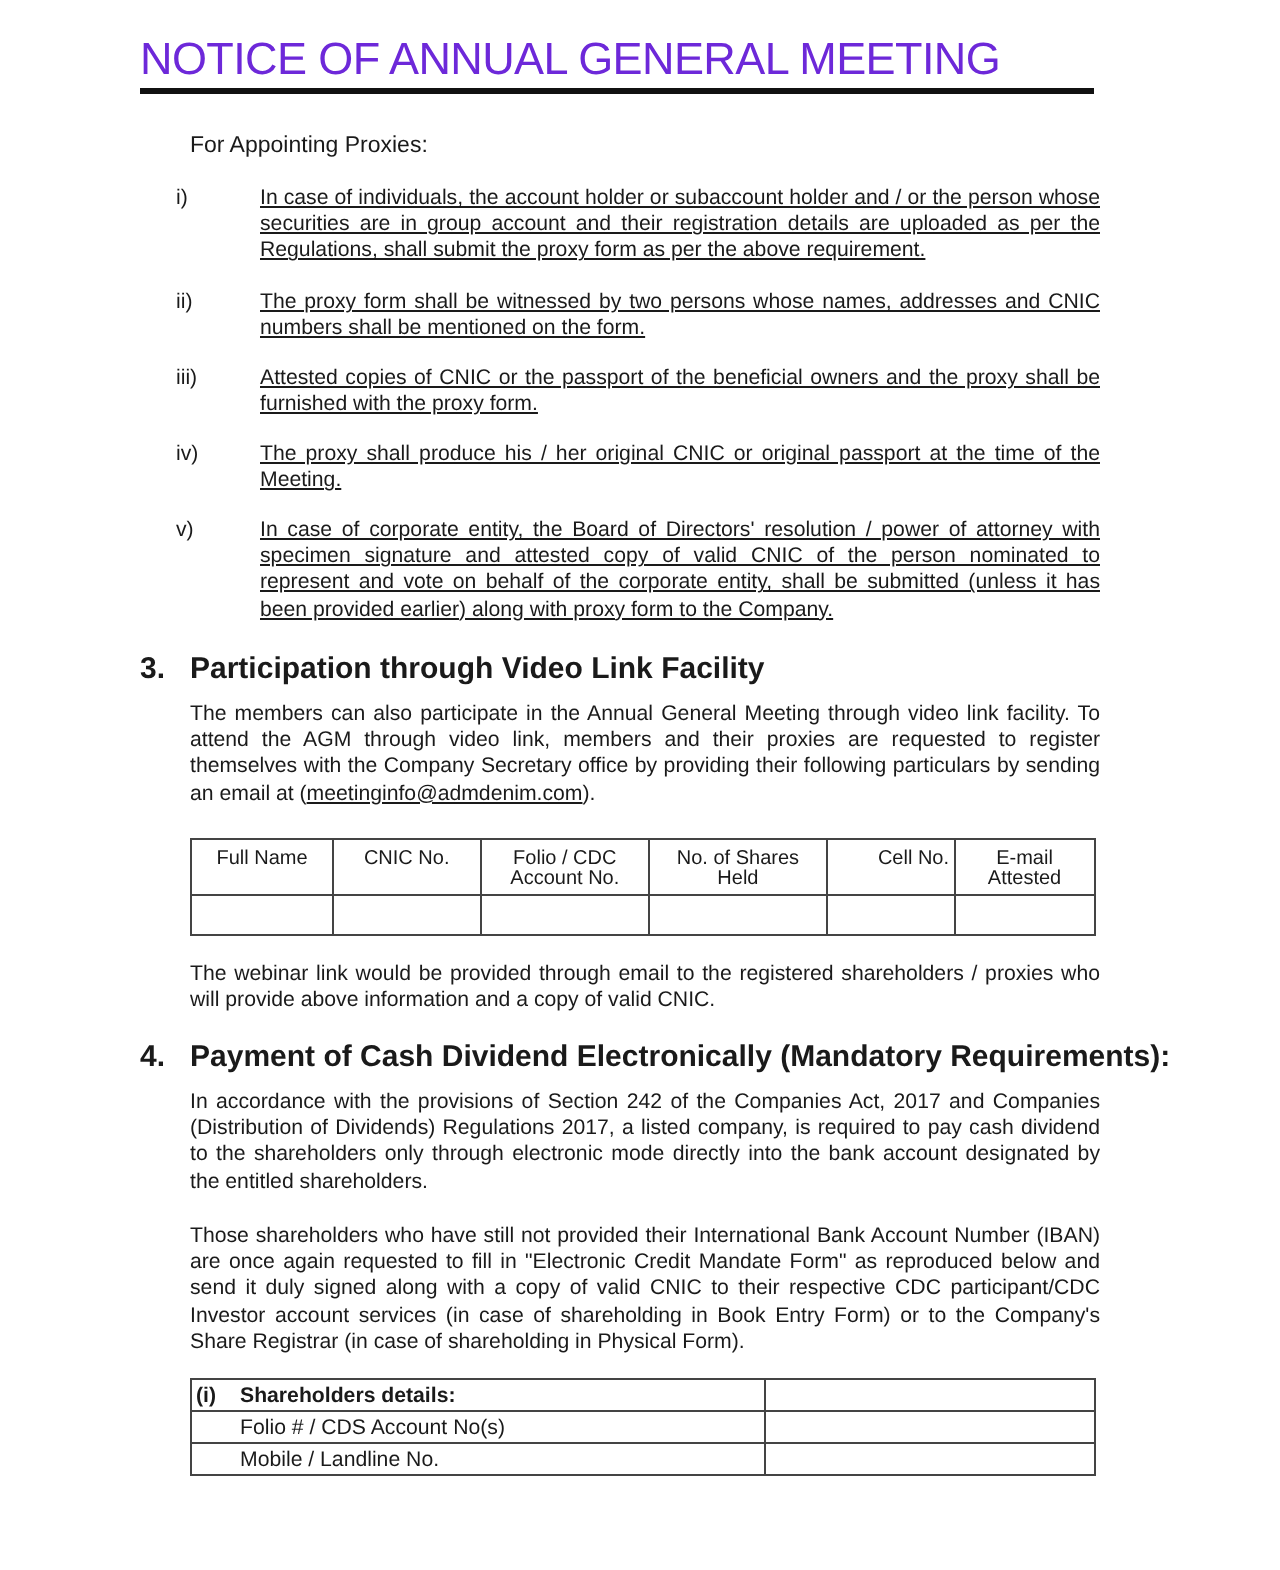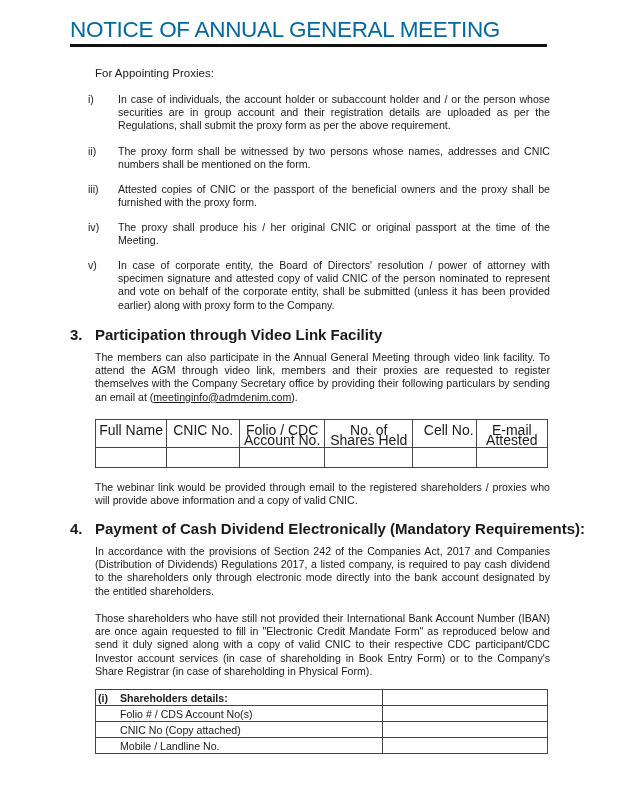--- a/index.html
+++ b/index.html
@@ -1,29 +1,29 @@
 <!DOCTYPE html>
 <html><head>
 <meta charset="utf-8">
 <style>
   html, body { margin: 0; padding: 0; background: #ffffff; }
   body { width: 640px; height: 785px; position: relative; overflow: hidden; font-family: "Liberation Sans", sans-serif; color: #1a1a1a; }
-  .title { position: absolute; left: 70px; top: 17px; font-size: 22.5px; letter-spacing: -0.3px; color: #0369a1; white-space: nowrap; }
+  .title { position: absolute; left: 70px; top: 17px; font-size: 22.5px; letter-spacing: -0.3px; color: #6d28d9; white-space: nowrap; }
   .title-rule { position: absolute; left: 70px; top: 44px; width: 477px; height: 3px; background: #111; }
   .sub { position: absolute; left: 95px; top: 67px; font-size: 11.5px; font-weight: normal; }
   .item { position: absolute; left: 88px; width: 462px; font-size: 10.6px; line-height: 13.2px; }
   .item .num { position: absolute; left: 0; top: 0; }
-  .item .txt { margin-left: 30px; text-align: justify; }
+  .item .txt { margin-left: 42px; text-align: justify; text-decoration: underline; }
   .sec-head { position: absolute; left: 70px; font-size: 15px; font-weight: bold; }
   .sec-head .snum { display: inline-block; width: 25px; }
   .para { position: absolute; left: 95px; width: 455px; font-size: 10.6px; line-height: 13.2px; text-align: justify; }
   .link { text-decoration: underline; }
   table { border-collapse: collapse; position: absolute; }
   .vtable { left: 95px; top: 419px; width: 453px; }
-  .vtable th { border: 1.2px solid #444; font-size: 14px; font-weight: normal; text-align: center; vertical-align: top; padding: 5px 2px 0 2px; height: 22px; line-height: 10px; }
+  .vtable th { border: 1.2px solid #444; font-size: 10px; font-weight: normal; text-align: center; vertical-align: top; padding: 5px 2px 0 2px; height: 22px; line-height: 10px; }
   .vtable td { border: 1.2px solid #444; height: 17px; }
   .stable { left: 95px; top: 689px; width: 453px; }
   .stable td { border: 1.2px solid #444; font-size: 10.6px; height: 15px; padding: 0; line-height: 14px; }
   .stable td.lbl { width: 262px; padding-left: 24px; position: relative; }
   .stable td.lbl .rn { position: absolute; left: 2px; top: 1px; font-weight: bold; }
   .stable td.bold { font-weight: bold; }
 </style>
 </head>
 <body>
 
@@ -91,21 +91,17 @@
   <tbody>
       <tr>
     <td class="lbl bold"><span class="rn">(i)</span><span>Shareholders details:</span></td>
     <td></td>
   </tr>
   <tr>
     <td class="lbl">Folio # / CDS Account No(s)</td>
     <td></td>
   </tr>
   <tr>
-    <td class="lbl">CNIC No (Copy attached)</td>
-    <td></td>
-  </tr>
-  <tr>
     <td class="lbl">Mobile / Landline No.</td>
     <td></td>
   </tr>
 </tbody>
   </table>
 
 </body></html>

